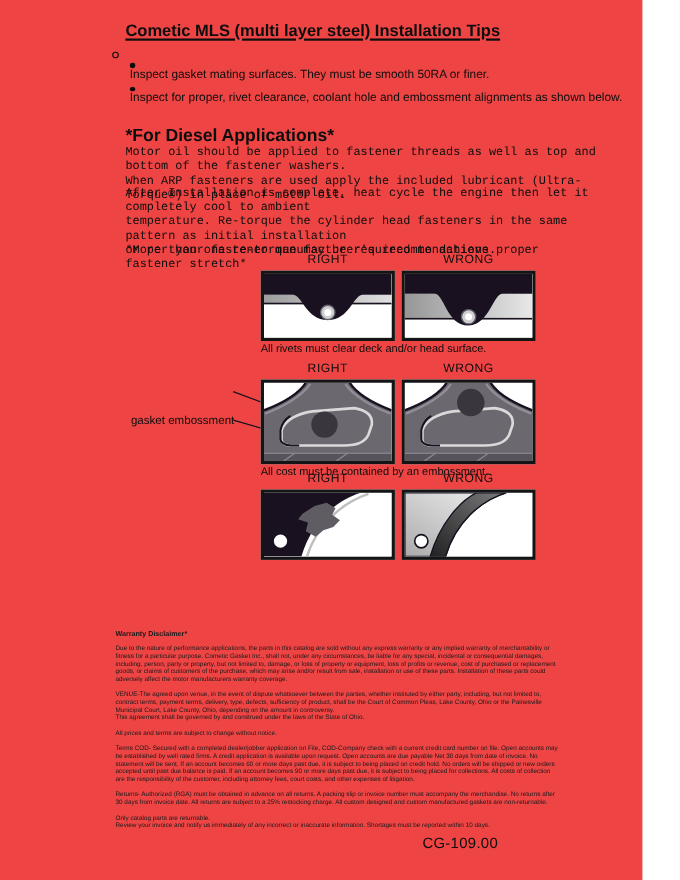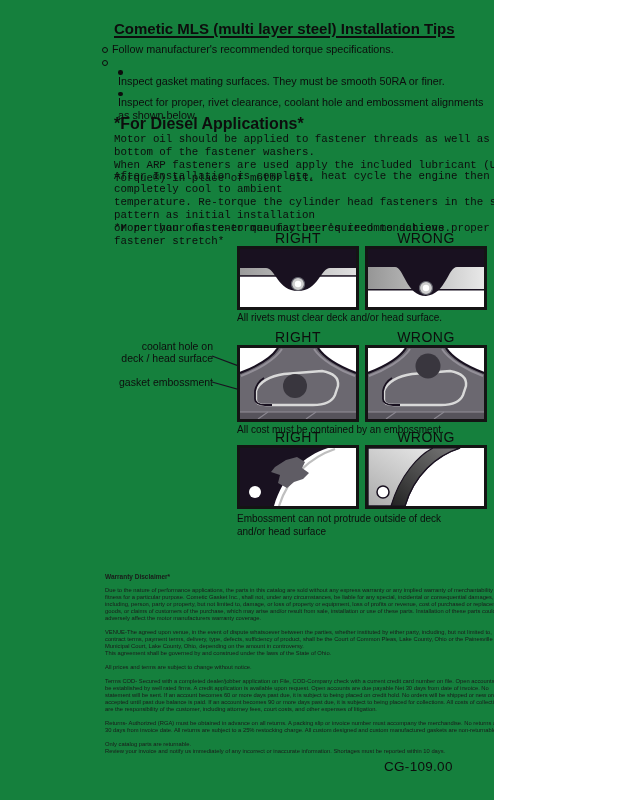--- a/index.html
+++ b/index.html
@@ -1,31 +1,31 @@
 <!DOCTYPE html>
 <html><head>
 <meta charset="utf-8">
 <style>
   html,body{margin:0;padding:0;background:#fff;}
-  .page{position:relative;width:494px;height:800px;background:#15803d;overflow:hidden;
+  .page{position:relative;width:584px;height:800px;background:#ef4444;overflow:hidden;
         font-family:"Liberation Sans",sans-serif;color:#0d0d0d;}
   .abs{position:absolute;}
   .title{left:114px;top:20px;font-size:15px;font-weight:bold;
          text-decoration:underline;text-decoration-thickness:1.8px;text-underline-offset:2px;}
   .tips{left:102px;top:43px;}
   .tip-row{display:flex;align-items:flex-start;font-size:10.8px;line-height:13px;}
   .tip-row.sub{margin-left:16px;flex-direction:column;}
   .b-circle{width:4px;height:4px;border:1px solid #0d0d0d;border-radius:50%;
             margin:4px 4px 0 0;flex:0 0 auto;}
   .b-dot{width:4.5px;height:4.5px;background:#0d0d0d;border-radius:50%;
          margin:4px 4px 0 0;flex:0 0 auto;}
   .h2{left:114px;top:115px;font-size:16px;font-weight:bold;}
   .para{left:114px;width:430px;font-size:10.8px;line-height:13px;white-space:pre-line;font-family:Liberation Mono, monospace;}
   .p1{top:133px;} .p2{top:170px;} .p3{top:222px;}
-  .fig-label{width:122px;text-align:center;font-size:14px;letter-spacing:.5px;}
+  .fig-label{width:122px;text-align:center;font-size:11px;letter-spacing:.5px;}
   .fig-box{width:122px;box-sizing:border-box;border:3px solid #141414;background:#fff;}
   .fig-box svg{display:block;width:100%;height:100%;}
   .box-l{left:237px;} .box-r{left:365px;text-align:center;}
   .h64{height:64px;} .h77{height:77px;}
   .caption{left:237px;font-size:10px;line-height:12.5px;white-space:pre-line;}
   .ann{left:118px;width:95px;text-align:right;font-size:10.5px;line-height:11.5px;white-space:pre-line;}
   .ann1{top:341px;} .ann2{top:377px;}
   .legal{left:105px;top:573px;width:418px;color:#1a1a1a;}
   .legal h3{font-size:6.5px;margin:0 0 7px 0;font-weight:bold;}
   .legal p{font-size:5.8px;line-height:7px;margin:0 0 7px 0;white-space:pre-line;}
@@ -35,24 +35,20 @@
 </head>
 <body>
 
 <div class="page">
 
   <div class="abs title">Cometic MLS (multi layer steel) Installation Tips</div>
 
   <div class="abs tips">
     <div class="tip-row">
       <span class="b-circle"></span>
-      <span>Follow manufacturer's recommended torque specifications.</span>
-    </div>
-    <div class="tip-row">
-      <span class="b-circle"></span>
     </div>
     <div class="tip-row sub">
       <span class="b-dot"></span>
       <span>Inspect gasket mating surfaces.  They must be smooth 50RA or finer.</span>
     </div>
     <div class="tip-row sub">
       <span class="b-dot"></span>
       <span>Inspect for proper, rivet clearance, coolant hole and embossment alignments as shown below.</span>
     </div>
   </div>
@@ -94,22 +90,20 @@
       <rect width="116" height="58" fill="#ffffff"></rect>
       <rect x="0" y="18" width="116" height="23" fill="url(#g1w)"></rect>
       <rect x="0" y="40" width="116" height="1.5" fill="#191120"></rect>
       <path d="M0,0 H116 V18 H89 C80,18 78,45 58,47 C38,47 36,18 27,18 H0 Z" fill="#191120"></path>
       <circle cx="58" cy="39" r="6.5" fill="#cfcfcf" stroke="#60606a" stroke-width="1.2"></circle>
       <circle cx="58" cy="39" r="3.2" fill="#ffffff"></circle>
     </svg>
   </div>
   <div class="abs caption" style="top:312px">All rivets must clear deck and/or head surface.</div>
 
-  <div class="abs ann ann1">coolant hole on
-deck / head surface</div>
   <div class="abs ann ann2">gasket embossment</div>
   <svg class="abs" style="left:210px;top:348px" width="90" height="55" viewBox="0 0 90 55">
     <path d="M2,8 L82,38" stroke="#191120" stroke-width="1.2" fill="none"></path>
     <path d="M2,34 L48,47" stroke="#191120" stroke-width="1.2" fill="none"></path>
   </svg>
   <div class="abs fig-label box-l" style="top:329px">RIGHT</div>
   <div class="abs fig-label box-r" style="top:329px">WRONG</div>
   <div class="abs fig-box box-l h77" style="top:345px">
     <svg viewBox="0 0 116 71" preserveAspectRatio="none">
       <rect width="116" height="71" fill="#6b6870"></rect>
@@ -168,22 +162,20 @@
           <stop offset="0" stop-color="#7a7a7a"></stop>
             <stop offset="1" stop-color="#222222"></stop>
         </linearGradient>
       </defs>
       <rect width="116" height="58" fill="#ffffff"></rect>
       <path d="M0,0 H92 C69,7 46,27 37,58 H0 Z" fill="url(#g3w)" stroke="#191120" stroke-width="1.4"></path>
       <path d="M65,0 H92 C69,7 46,27 37,58 H23 C32,27 51,7 65,0 Z" fill="url(#g3b)" stroke="#191120" stroke-width="1.2"></path>
       <circle cx="15" cy="44" r="6" fill="#ffffff" stroke="#191120" stroke-width="1.5"></circle>
     </svg>
   </div>
-  <div class="abs caption" style="top:513px">Embossment can not protrude outside of deck
-and/or head surface</div>
 
   <div class="abs legal">
     <h3>Warranty Disclaimer*</h3>
     <p>Due to the nature of performance applications, the parts in this catalog are sold without any express warranty or any implied warranty of merchantability or
 fitness for a particular purpose.  Cometic Gasket Inc., shall not, under any circumstances, be liable for any special, incidental or consequential damages,
 including, person, party or property, but not limited to, damage, or loss of property or equipment, loss of profits or revenue, cost of purchased or replacement
 goods, or claims of customers of the purchase, which may arise and/or result from sale, installation or use of these parts.  Installation of these parts could
 adversely affect the motor manufacturers warranty coverage.</p>
     <p class="tight">VENUE-The agreed upon venue, in the event of dispute whatsoever between the parties, whether instituted by either party, including, but not limited to,
 contract terms, payment terms, delivery, type, defects, sufficiency of product, shall be the Court of Common Pleas, Lake County, Ohio or the Painesville

